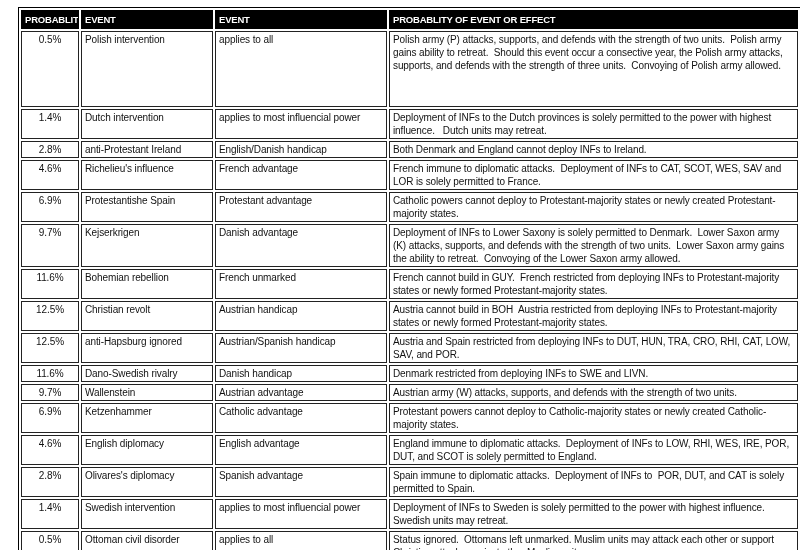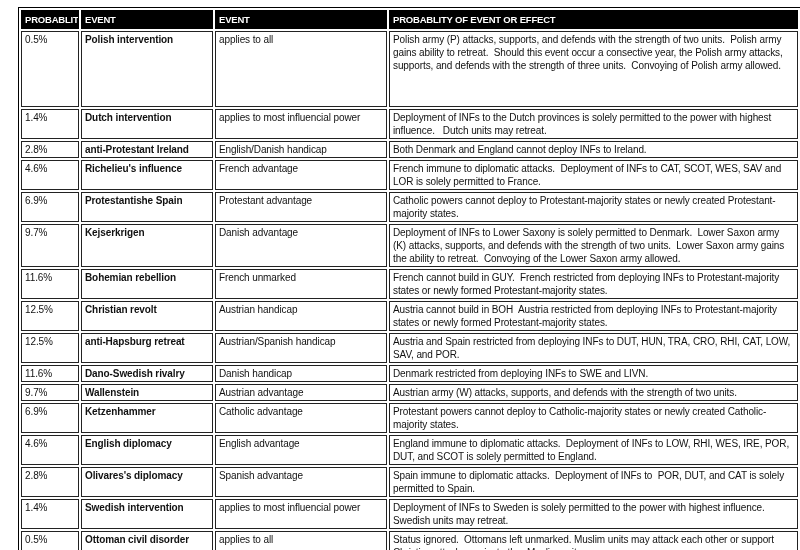--- a/index.html
+++ b/index.html
@@ -45,22 +45,22 @@
     vertical-align: top;
     font-size: 10px;
     line-height: 13px;
     letter-spacing: -0.1px;
     padding: 1px 3px;
     color: #111111;
     white-space: pre-wrap;
     word-wrap: break-word;
     overflow: hidden;
   }
-  td.prob  { }
-  td.event { font-weight: bold; }
+  td.prob  { text-align: center; }
+  td.event { font-weight: normal; }
   
   tbody tr:nth-child(1)  { height: 76px; }
   tbody tr:nth-child(2)  { height: 28px; }
   tbody tr:nth-child(3)  { height: 16px; }
   tbody tr:nth-child(4)  { height: 28px; }
   tbody tr:nth-child(5)  { height: 28px; }
   tbody tr:nth-child(6)  { height: 42px; }
   tbody tr:nth-child(7)  { height: 28px; }
   tbody tr:nth-child(8)  { height: 28px; }
   tbody tr:nth-child(9)  { height: 28px; }
@@ -135,21 +135,21 @@
         <td class="desc">French cannot build in GUY.  French restricted from deploying INFs to Protestant-majority states or newly formed Protestant-majority states.</td>
       </tr>
       <tr>
         <td class="prob">12.5%</td>
         <td class="event">Christian revolt</td>
         <td class="type">Austrian handicap</td>
         <td class="desc">Austria cannot build in BOH  Austria restricted from deploying INFs to Protestant-majority states or newly formed Protestant-majority states.</td>
       </tr>
       <tr>
         <td class="prob">12.5%</td>
-        <td class="event">anti-Hapsburg retreat</td>
+        <td class="event">anti-Hapsburg ignored</td>
         <td class="type">Austrian/Spanish handicap</td>
         <td class="desc">Austria and Spain restricted from deploying INFs to DUT, HUN, TRA, CRO, RHI, CAT, LOW, SAV, and POR.</td>
       </tr>
       <tr>
         <td class="prob">11.6%</td>
         <td class="event">Dano-Swedish rivalry</td>
         <td class="type">Danish handicap</td>
         <td class="desc">Denmark restricted from deploying INFs to SWE and LIVN.</td>
       </tr>
       <tr>

